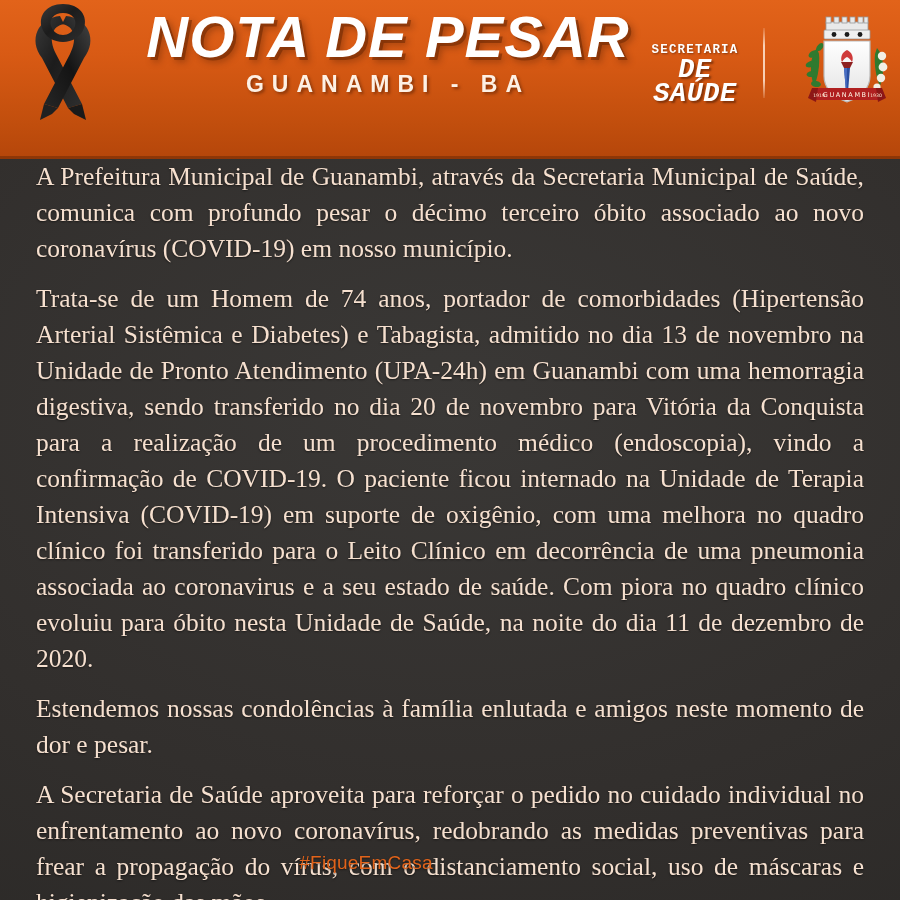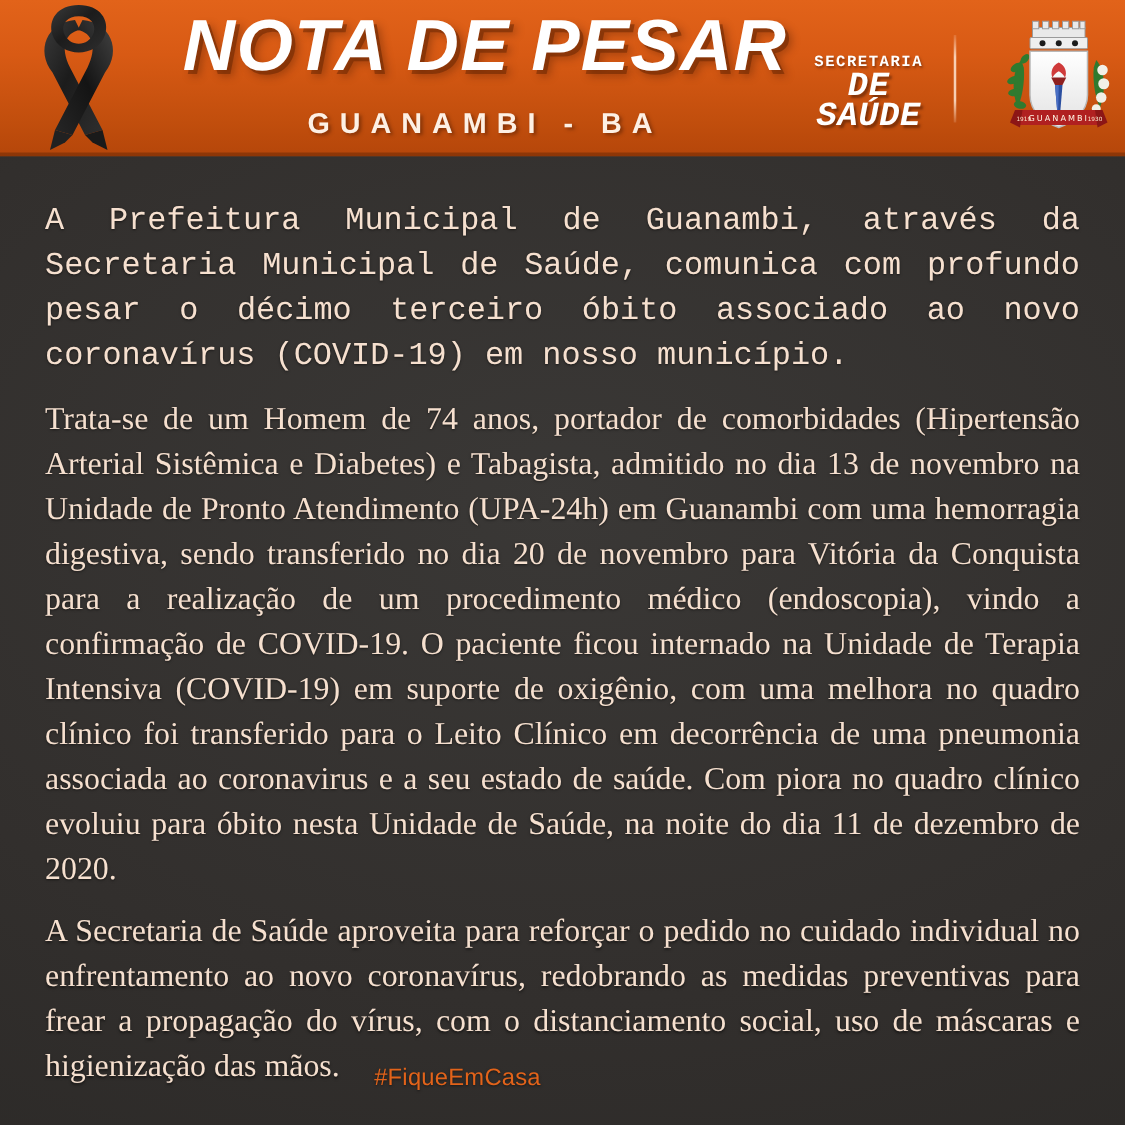--- a/index.html
+++ b/index.html
@@ -18,21 +18,21 @@
     width: 900px;
     height: 900px;
     background:
       radial-gradient(ellipse 120% 80% at 50% 45%, #3a3836 0%, #322f2d 55%, #2a2826 100%);
     overflow: hidden;
   }
 
   
   .header {
     position: relative;
-    height: 125px;
+    height: 159px;
     width: 900px;
     background: linear-gradient(180deg, #e2631a 0%, #d85a14 35%, #c14e0d 78%, #b5460a 100%);
     overflow: hidden;
   }
   .header::after {
     content: "";
     position: absolute;
     left: 0; right: 0; bottom: 0;
     height: 3px;
     background: rgba(0,0,0,0.22);
@@ -68,21 +68,21 @@
   }
   .sub-title {
     font-family: "Liberation Sans", sans-serif;
     font-weight: bold;
     font-size: 23px;
     line-height: 28px;
     color: #fdf0e4;
     letter-spacing: 8px;
     text-shadow: 2px 2px 3px rgba(70,24,0,0.5);
     white-space: nowrap;
-    margin-top: 16px;
+    margin-top: 2px;
   }
 
   
   .secretaria {
     position: absolute;
     left: 645px;
     top: 42px;
     width: 100px;
     text-align: center;
     font-family: Liberation Mono, monospace;
@@ -132,21 +132,21 @@
     color: #f6e0cf;
     font-family: "Liberation Serif", serif;
     font-size: 25.5px;
     line-height: 36px;
     text-align: justify;
     text-justify: inter-word;
     margin: 0;
     padding-top: 14px;
     text-shadow: 0 1px 2px rgba(0,0,0,0.55);
   }
-  .para:first-child { padding-top: 34px; font-family: Liberation Mono, monospace; }
+  .para:first-child { padding-top: 34px; }
 
   
   .hashtags {
     position: absolute;
     left: 0;
     bottom: 26px;
     width: 732px;
     text-align: center;
     font-family: "Liberation Sans", sans-serif;
     font-weight: normal;
@@ -261,20 +261,21 @@
           <text x="19" y="82.5" font-family="DejaVu Sans, sans-serif" font-size="4.6" fill="#ffe9cf" text-anchor="middle">1919</text>
           <text x="76" y="82.5" font-family="DejaVu Sans, sans-serif" font-size="4.6" fill="#ffe9cf" text-anchor="middle">1930</text>
         </g>
       </svg>
     </div>
   </div>
 
   <div class="content">
     <p class="para">A Prefeitura Municipal de Guanambi, através da Secretaria Municipal de Saúde, comunica com profundo pesar o décimo terceiro óbito associado ao novo coronavírus (COVID-19) em nosso município.</p>
     <p class="para">Trata-se de um Homem de 74 anos, portador de comorbidades (Hipertensão Arterial Sistêmica e Diabetes) e Tabagista, admitido no dia 13 de novembro na Unidade de Pronto Atendimento (UPA-24h) em Guanambi com uma hemorragia digestiva, sendo transferido no dia 20 de novembro para Vitória da Conquista para a realização de um procedimento médico (endoscopia), vindo a confirmação de COVID-19. O paciente ficou internado na Unidade de Terapia Intensiva (COVID-19) em suporte de oxigênio, com uma melhora no quadro clínico foi transferido para o Leito Clínico em decorrência de uma pneumonia associada ao coronavirus e a seu estado de saúde. Com piora no quadro clínico evoluiu para óbito nesta Unidade de Saúde, na noite do dia 11 de dezembro de 2020.</p>
+    <p class="para">Estendemos nossas condolências à família enlutada e amigos neste momento de dor e pesar.</p>
     <p class="para">A Secretaria de Saúde aproveita para reforçar o pedido no cuidado individual no enfrentamento ao novo coronavírus, redobrando as medidas preventivas para frear a propagação do vírus, com o distanciamento social, uso de máscaras e higienização das mãos.</p>
 
   </div>
 
   <div class="hashtags">
     <div>#FiqueEmCasa</div>
   </div>
 
 </div>
 

